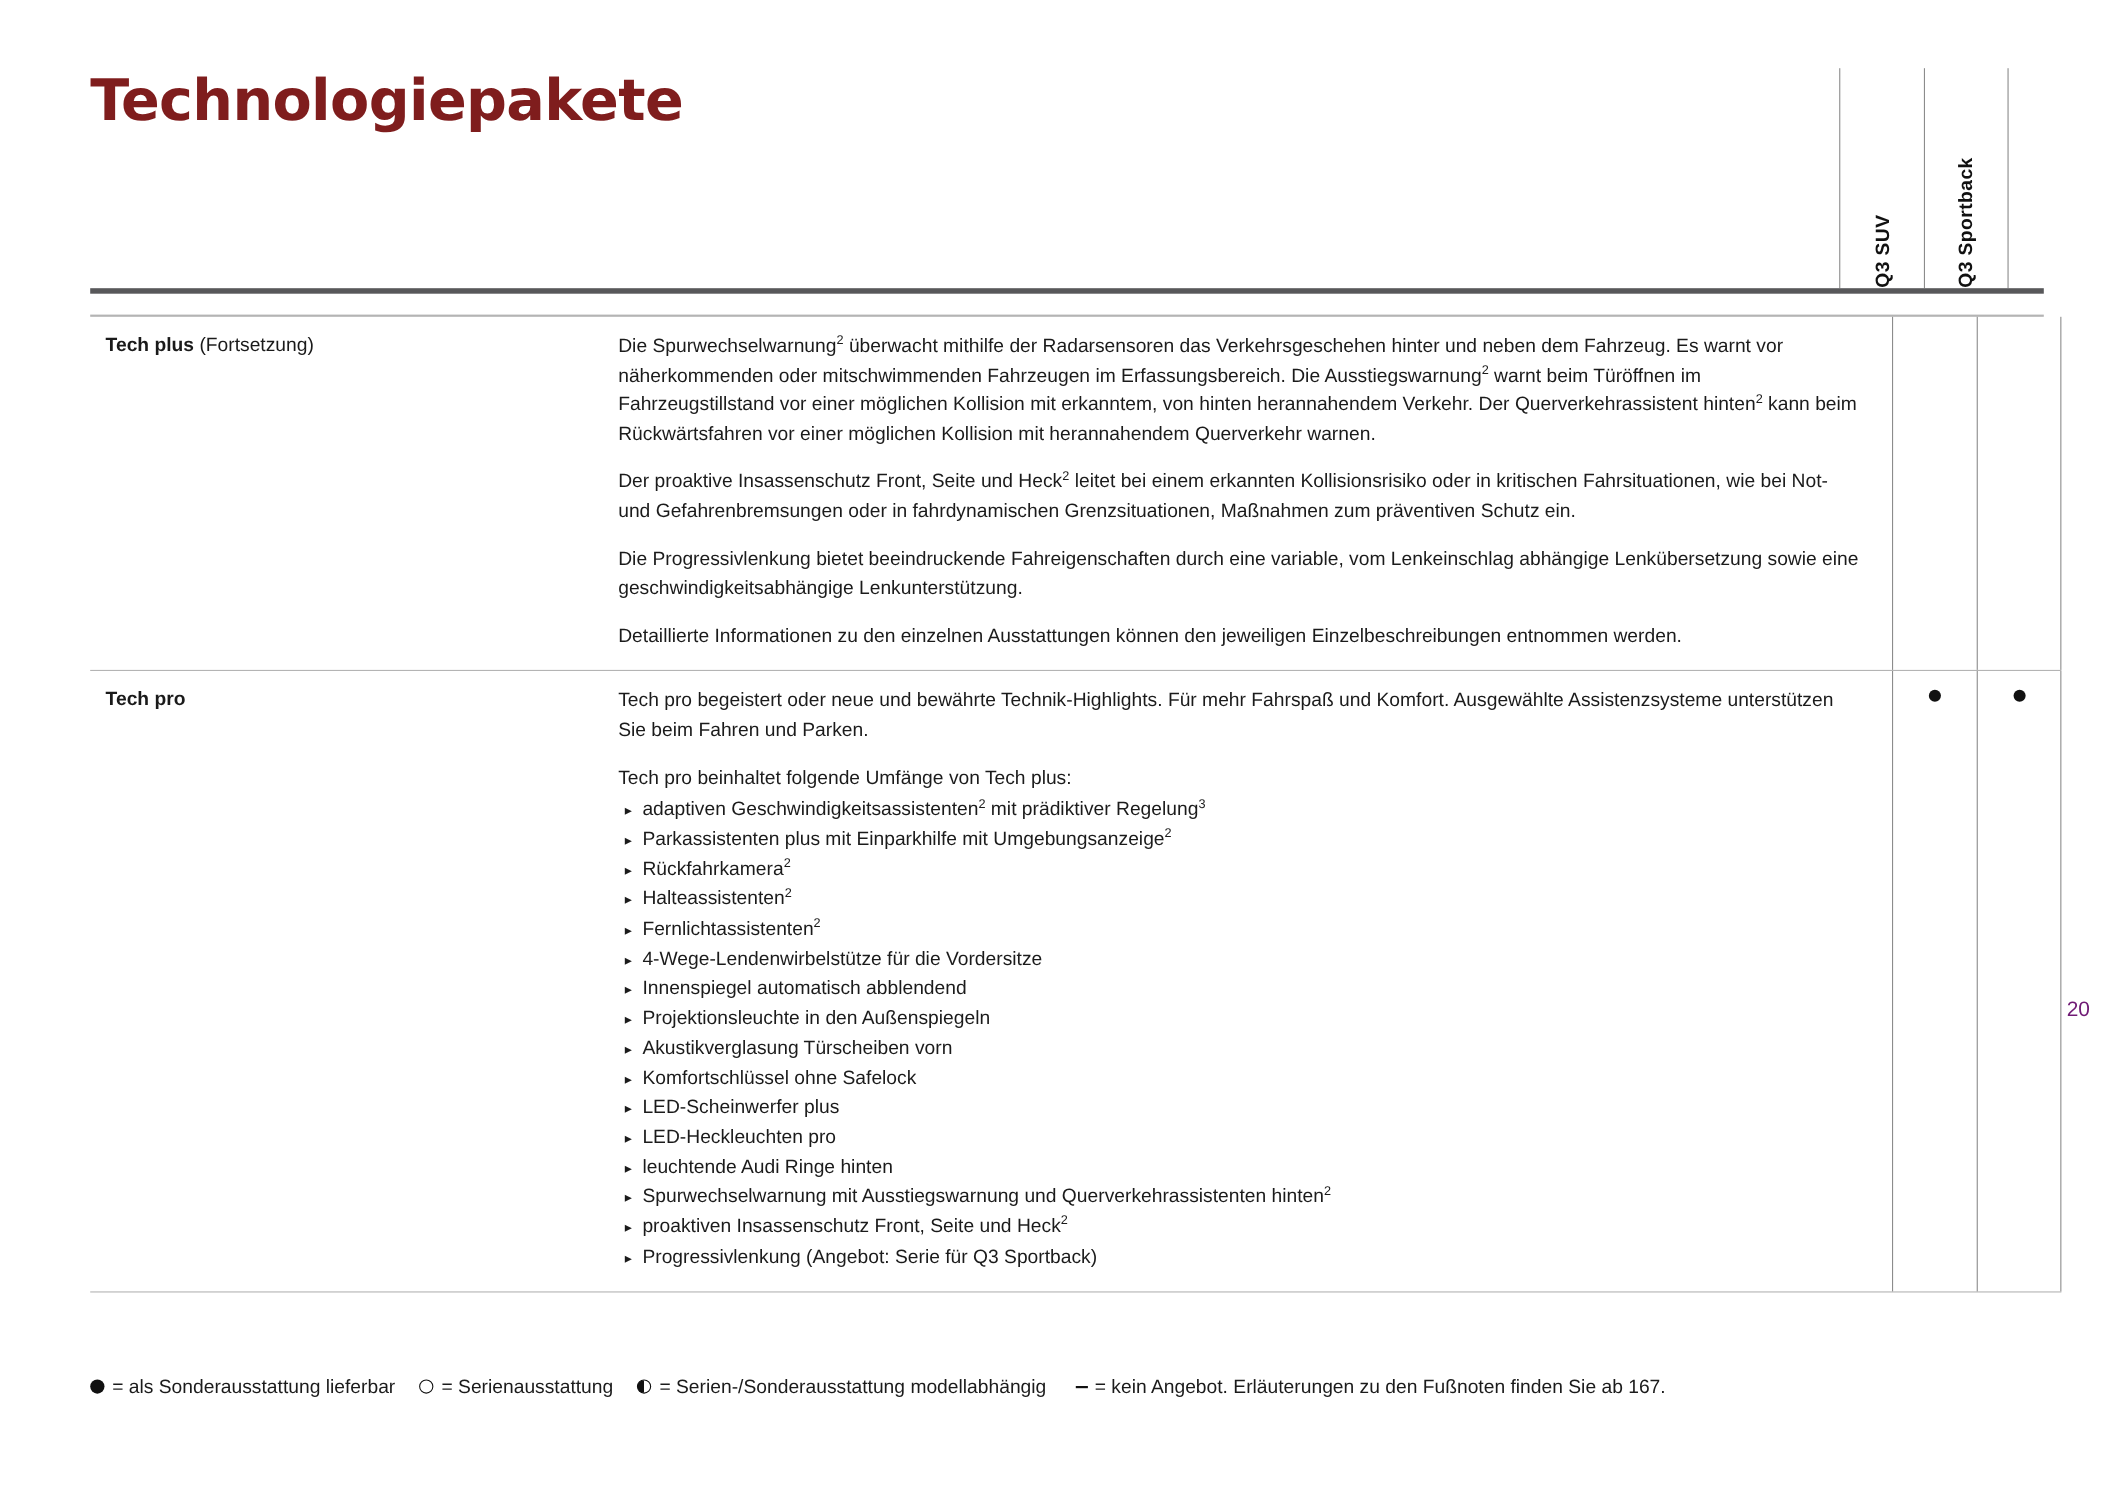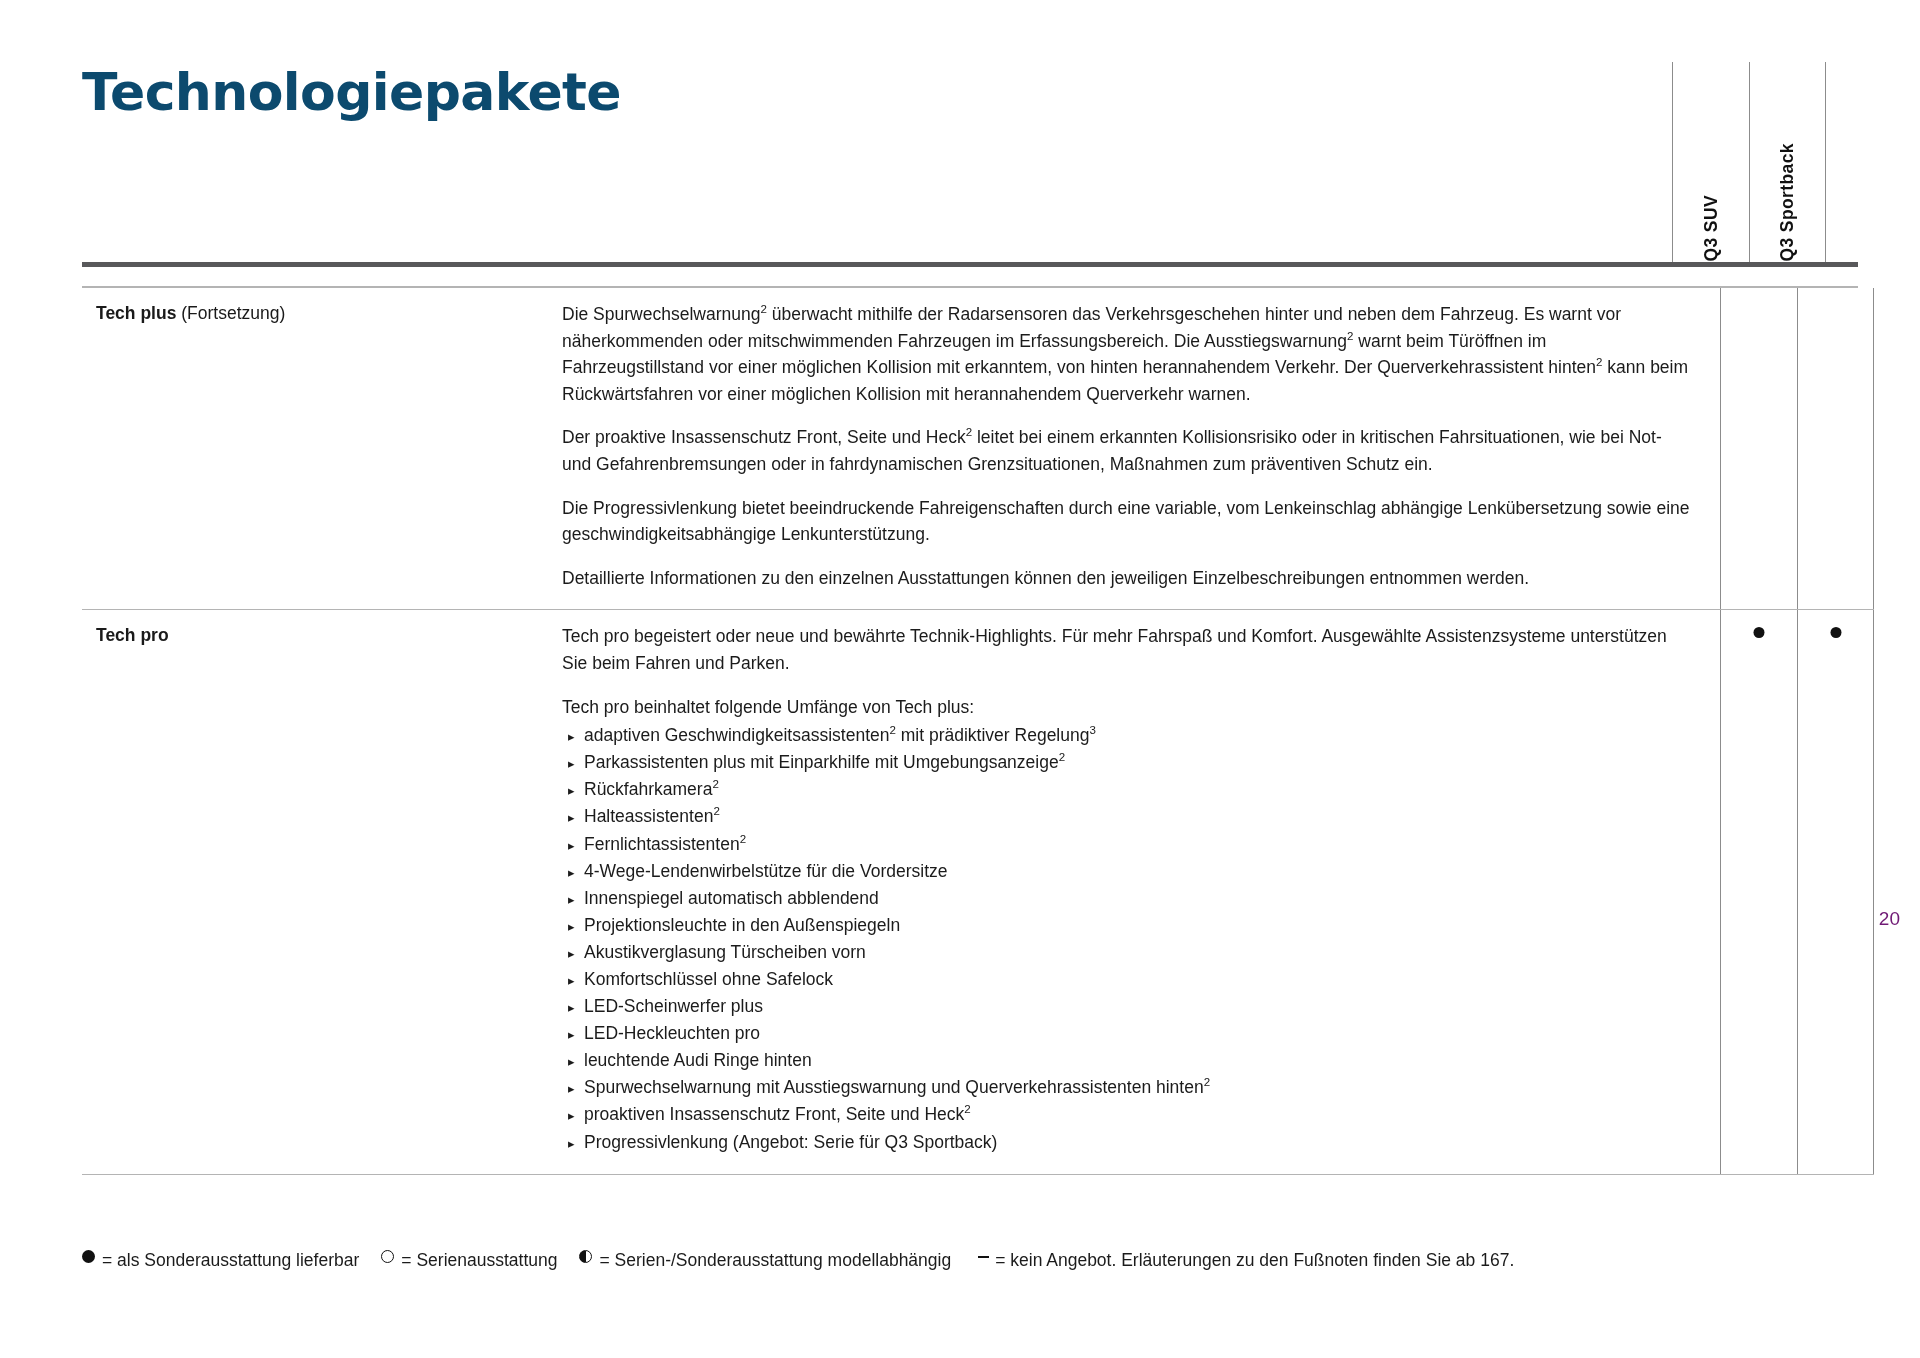--- a/index.html
+++ b/index.html
@@ -21,21 +21,21 @@
   }
 
   
   .title {
     position: absolute;
     left: 82px;
     top: 62px;
     font-size: 52px;
     font-weight: 700;
     letter-spacing: -0.6px;
-    color: #0c4a6e;
+    color: #7f1d1d;
     font-family: "DejaVu Sans", sans-serif;
   }
 
   
   .colheads {
     position: absolute;
     left: 1672px;
     top: 62px;
     width: 186px;
     height: 200px;
@@ -165,21 +165,21 @@
   .legend {
     position: absolute;
     left: 82px;
     top: 1250px;
     font-size: 17.5px;
     color: #1b1b1b;
     display: flex;
     align-items: center;
     white-space: nowrap;
   }
-  .legend-item { display: flex; }
+  .legend-item { display: flex; align-items: center; }
   .lg-gap-1 { width: 22px; }
   .lg-gap-2 { width: 22px; }
   .lg-gap-3 { width: 26px; }
   .sym {
     display: inline-block;
     width: 13px;
     height: 13px;
     margin-right: 7px;
     position: relative;
     flex: 0 0 auto;

